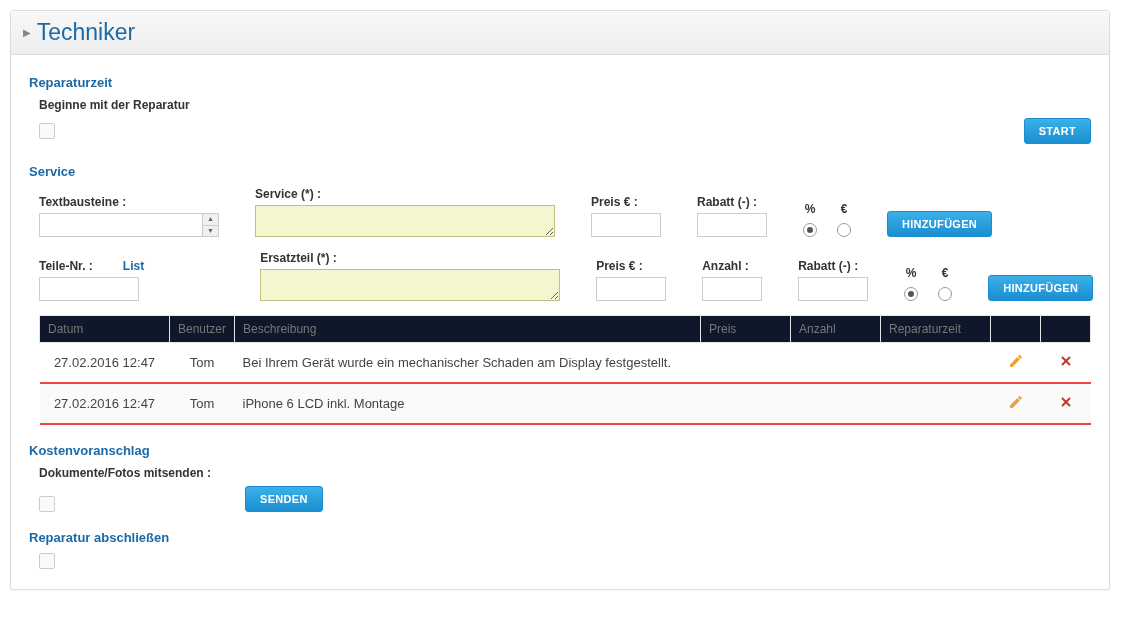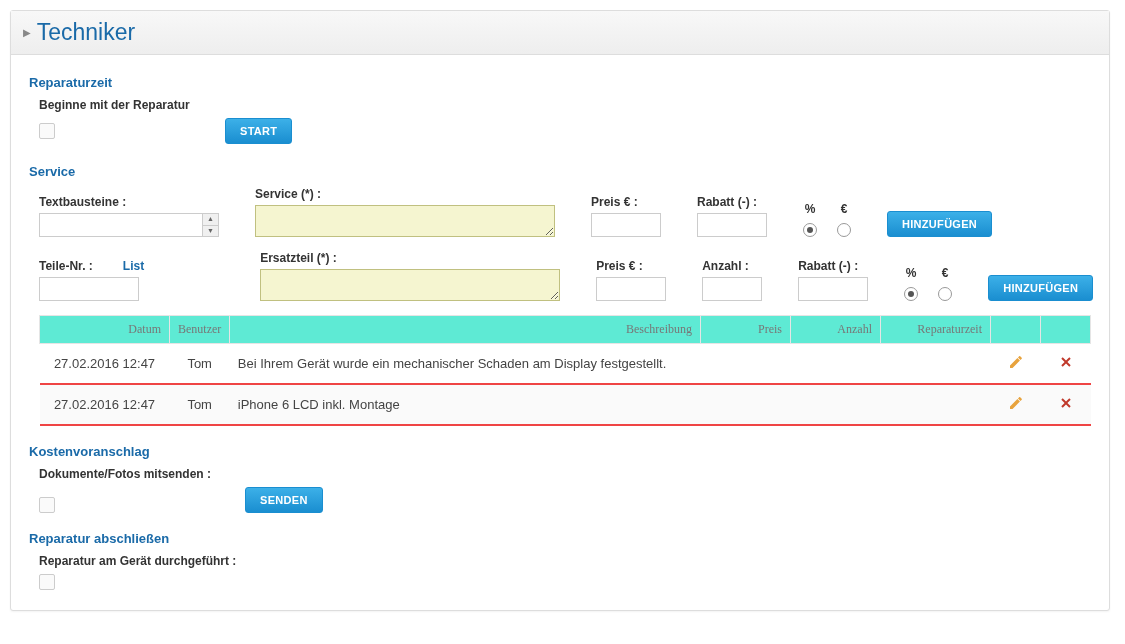--- a/index.html
+++ b/index.html
@@ -20,21 +20,21 @@
 input.text { border:1px solid #ccc; height:24px; padding:2px 4px; font-size:12px; background:#fff; }
 .select-wrap { position:relative; width:180px; }
 .select-box { border:1px solid #ccc; height:24px; background:#fff; }
 .stepper { position:absolute; right:1px; top:1px; width:16px; height:22px; display:flex; flex-direction:column; }
 .stepper span { flex:1; font-size:7px; text-align:center; color:#666; line-height:10px; background:#f0f0f0; border-left:1px solid #ccc;}
 .stepper span:first-child{border-bottom:1px solid #ccc;}
 textarea.ta { border:1px solid #c0c080; background:#f5f5d0; resize:both; font-size:12px; padding:3px; height:32px; }
 .radio { width:14px; height:14px; border:1px solid #999; border-radius:50%; display:inline-block; vertical-align:middle; position:relative; background:#fff;}
 .radio.checked::after { content:''; position:absolute; width:6px; height:6px; background:#555; border-radius:50%; top:3px; left:3px; }
 table.grid { width:100%; border-collapse:collapse; margin-top:12px; }
-table.grid th { background:#5eead4; color:#777; font-weight:normal; font-size:12px; padding:6px 8px; border:1px solid #e5e5e5; text-align:right;font-family:Liberation Serif, serif; }
+table.grid th { background:#0f172a; color:#777; font-weight:normal; font-size:12px; padding:6px 8px; border:1px solid #e5e5e5; text-align:left; }
 table.grid td { padding:10px 8px; border-bottom:2px solid #ef4444; font-size:13px; color:#444; }
 table.grid tr:nth-child(even) td { background:#fafafa; }
 .icon-edit svg, .icon-delete svg { width:16px; height:16px; }
 .action-cell { text-align:center; width:50px; }
 .service-row { display:flex; gap:36px; align-items:flex-end; margin-bottom:14px; flex-wrap:nowrap;}
 .rb-group { display:flex; gap:20px; align-items:center; }
 .rb-label { font-weight:bold; font-size:12px; text-align:center; display:block; margin-bottom:6px;}
 .indent { padding-left:10px; }
 </style>
 </head>
@@ -43,21 +43,21 @@
 <div class="panel">
   <div class="panel-header">
     <span class="tri">▶</span>
     <h2>Techniker</h2>
   </div>
   <div class="panel-body">
 
     <div class="section-title">Reparaturzeit</div>
     <div class="indent">
       <span class="sublabel">Beginne mit der Reparatur</span>
-      <div class="row" style="align-items:center; gap:170px; margin-top:4px;">
+      <div class="row" style="align-items:center; gap:170px; margin-top:4px;justify-content:space-between;">
         <span class="checkbox"></span>
         <button class="btn">START</button>
       </div>
     </div>
 
     <div class="section-title" style="margin-top:20px;">Service</div>
     <div class="indent">
 
       <div class="service-row">
         <div class="field-group">
@@ -192,20 +192,19 @@
     <div class="indent">
       <span class="sublabel">Dokumente/Fotos mitsenden :</span>
       <div class="row" style="align-items:flex-end; gap:190px; margin-top:4px;">
         <span class="checkbox"></span>
         <button class="btn">SENDEN</button>
       </div>
     </div>
 
     <div class="section-title" style="margin-top:18px;">Reparatur abschließen</div>
     <div class="indent">
-      <span class="sublabel">Reparatur am Gerät durchgeführt :</span>
       <div class="row" style="margin-top:4px;">
         <span class="checkbox"></span>
       </div>
     </div>
 
   </div>
 </div>
 
 </body></html>

